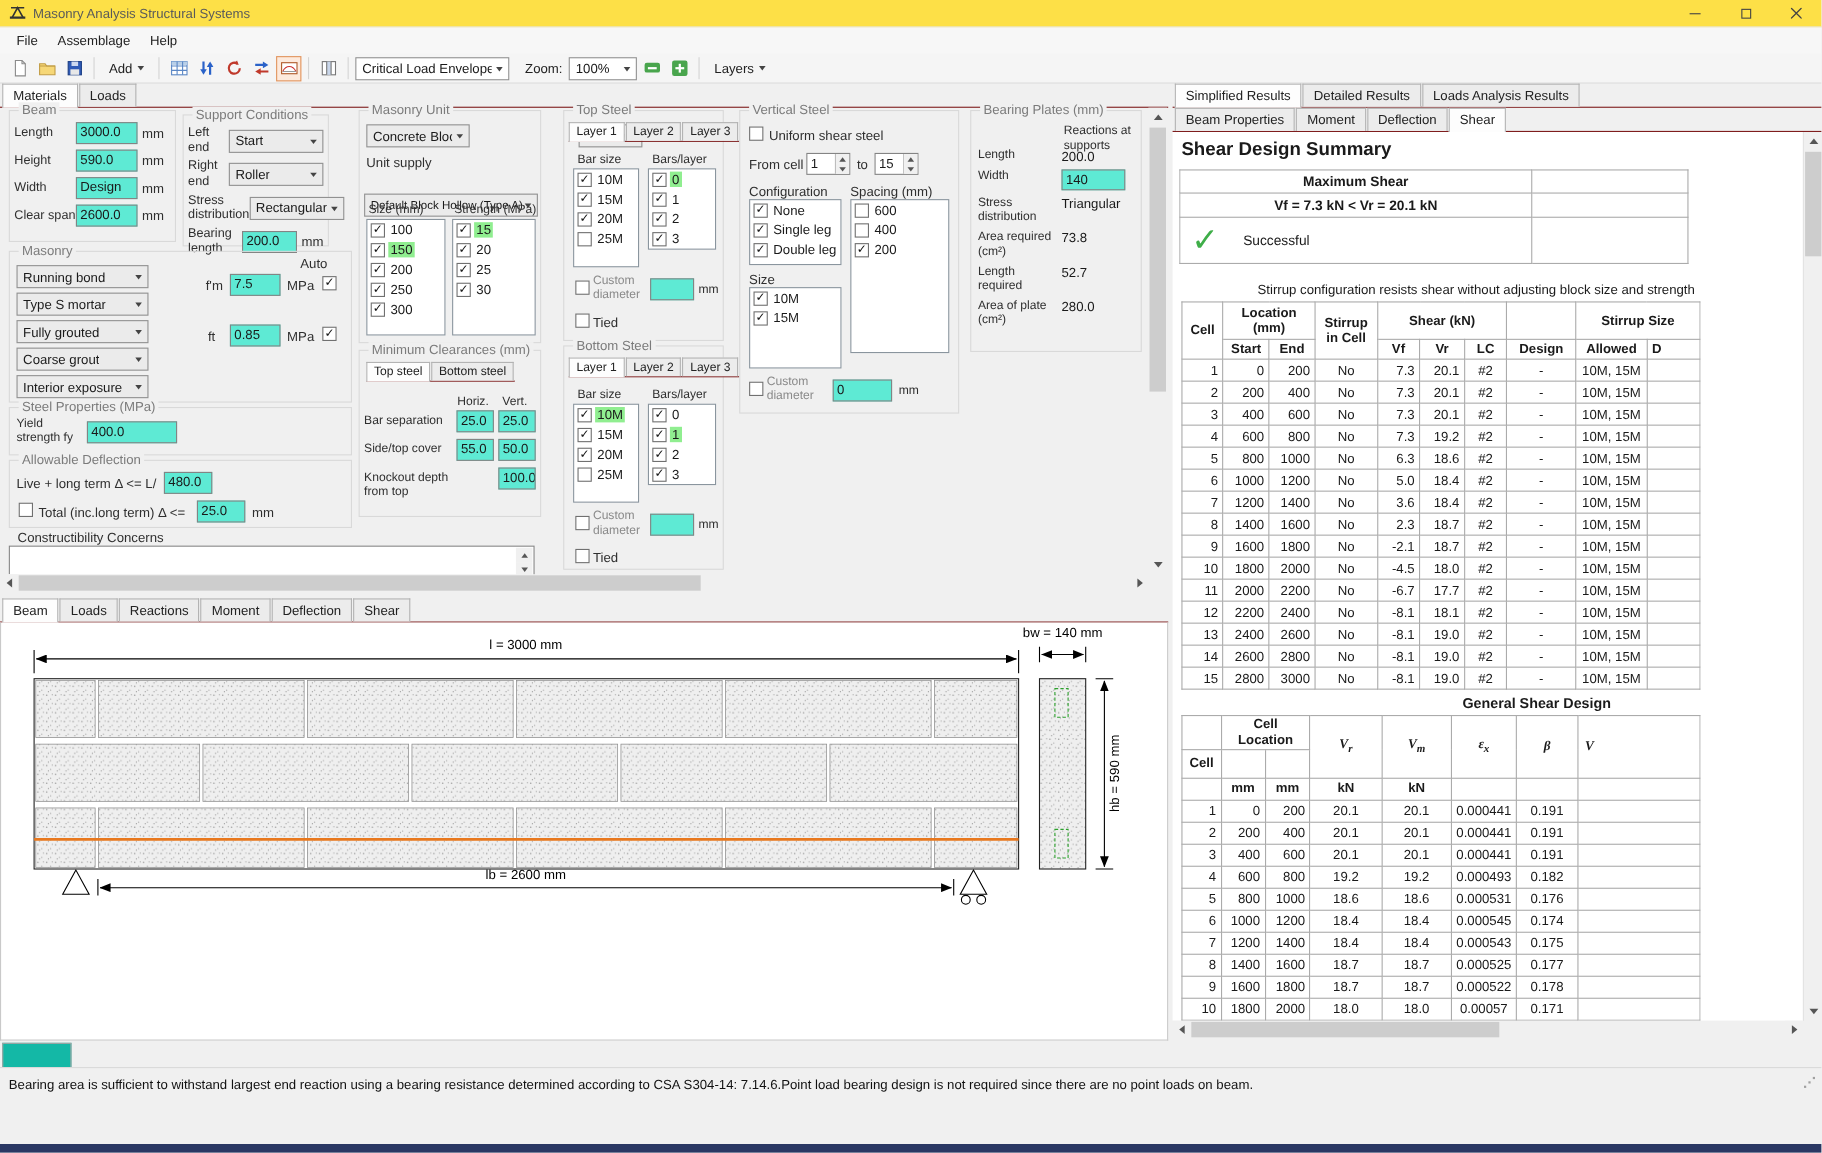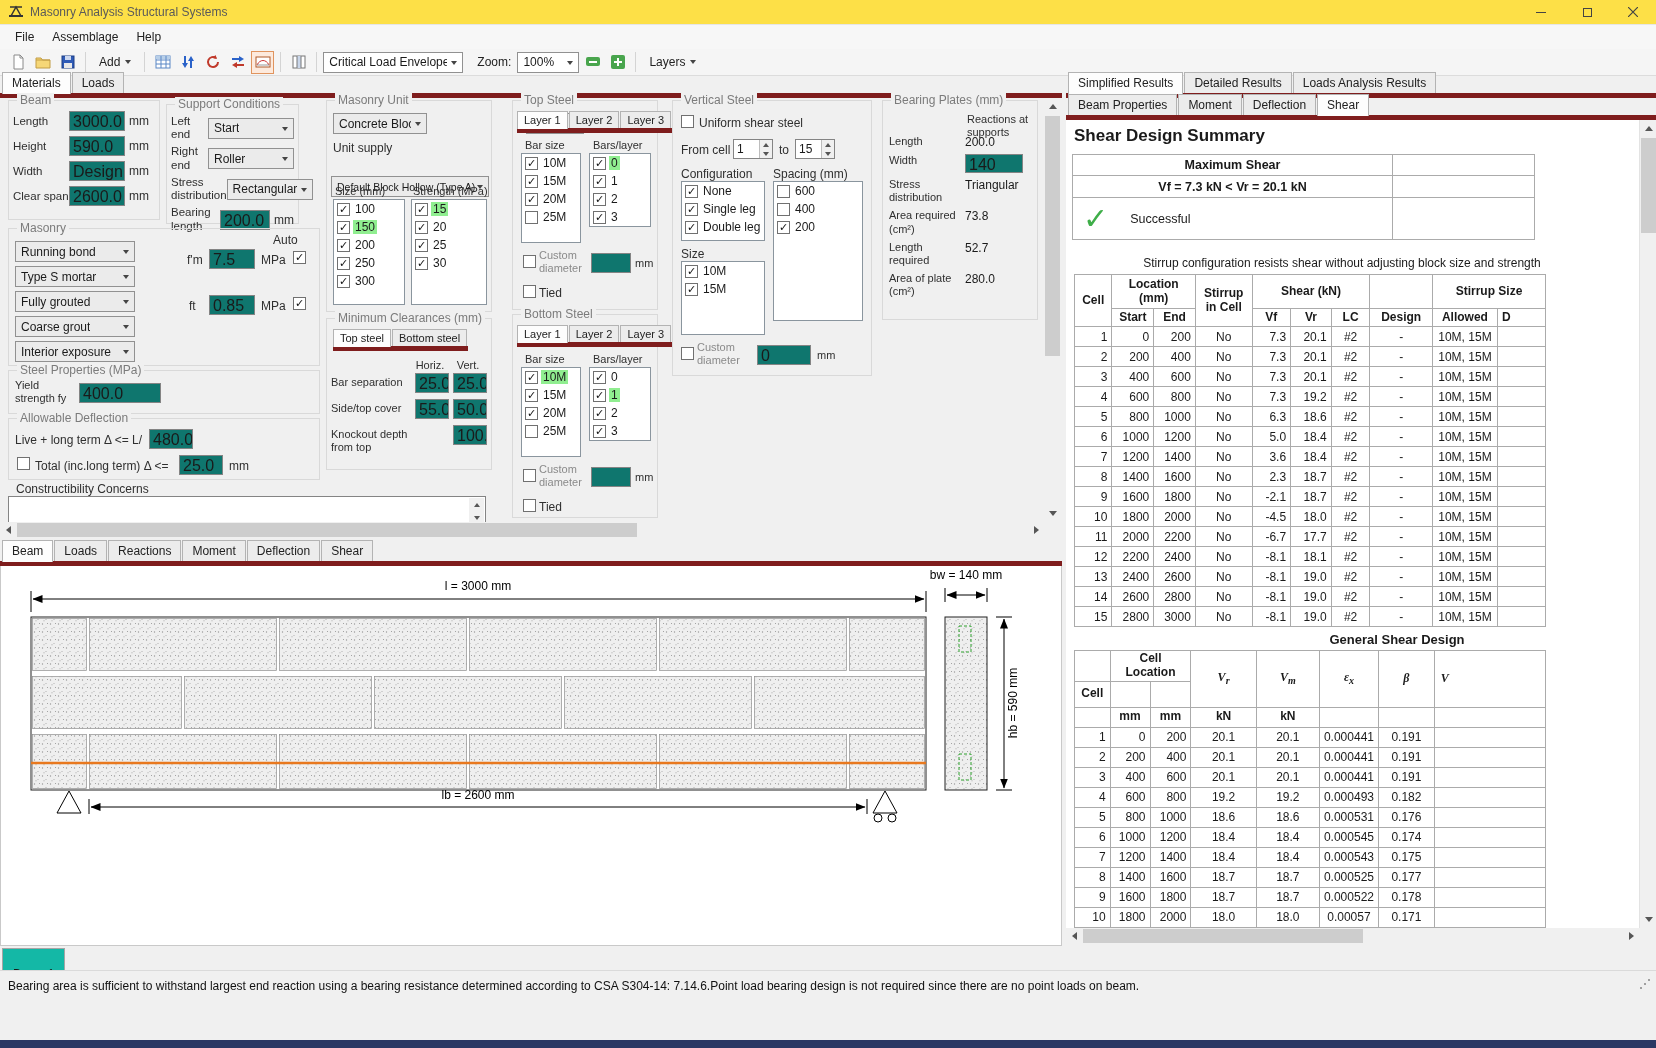--- a/index.html
+++ b/index.html
@@ -21,30 +21,30 @@
 .ticon.active{background:#fdeadd;border:1px solid #e0945e}
 .tsep{width:1px;height:20px;background:#d4d4d4;margin:0 4px}
 .tbtn{display:flex;align-items:center;gap:5px;padding:3px 7px;color:#222}
 .darr{width:0;height:0;border-left:3.5px solid transparent;border-right:3.5px solid transparent;border-top:4px solid #444}
 .tlabel{margin:0 4px 0 12px;color:#222}
 
 .combo{position:relative;display:inline-flex;align-items:center;height:21px;background:#ebebeb;border:1px solid #919191;padding:0 15px 0 5px;overflow:hidden;white-space:nowrap}
 .combo.white{background:#fff}
 .combo-arr{position:absolute;right:5px;top:8px;width:0;height:0;border-left:3.5px solid transparent;border-right:3.5px solid transparent;border-top:4px solid #444}
 .combo-txt{overflow:hidden;white-space:nowrap}
-.tb{background:#0f766e;border:1px solid #848484;height:20px;padding:1px 3px;font-size:16px;overflow:hidden;white-space:nowrap}
+.tb{background:#5eead4;border:1px solid #848484;height:20px;padding:1px 3px;font-size:12px;overflow:hidden;white-space:nowrap}
 .flab{color:#2f2f2f}
 .funit{color:#2f2f2f;margin-left:4px}
 .chk{flex:none;width:13px;height:13px;background:#fff;border:1px solid #707070;font-size:11px;line-height:11px;text-align:center;color:#111}
 .listbox{position:absolute;background:#fff;border:1px solid #8a959e;overflow:hidden}
 .chk-row{display:flex;align-items:center;height:18px;padding-left:3px;gap:3px}
 .chk-lab{padding:0 2px;white-space:nowrap}
 .hl{background:#90ee90}
 
-.tabrow{display:flex;align-items:flex-end;border-bottom:5px solid #7f1d1d}
+.tabrow{display:flex;align-items:flex-end;border-bottom:1px solid #7f1d1d}
 .tab{padding:3px 9px;background:#ececec;border:1px solid #b3b3b3;border-bottom:none;margin-right:1px;white-space:nowrap;color:#222}
 .tab.active{background:#fdfdfd;margin-bottom:-1px;padding-bottom:4px}
 .tab.small{font-size:11px;padding:2px 6px}
 .tab.small.active{padding-bottom:3px}
 
 .grp{position:absolute;border:1px solid #d9d9d9}
 .grp-title{position:absolute;top:-8px;left:8px;background:#f0f0f0;padding:0 3px;color:#7b7b7b;white-space:nowrap}
 #mat-tabs{position:absolute;left:0;top:76px;width:1062px;height:22px;padding-left:2px}
 #mat-panel{position:absolute;left:0;top:98px;width:1040px;height:424px}
 #grp-beam{left:8px;top:2px;width:152px;height:120px}

